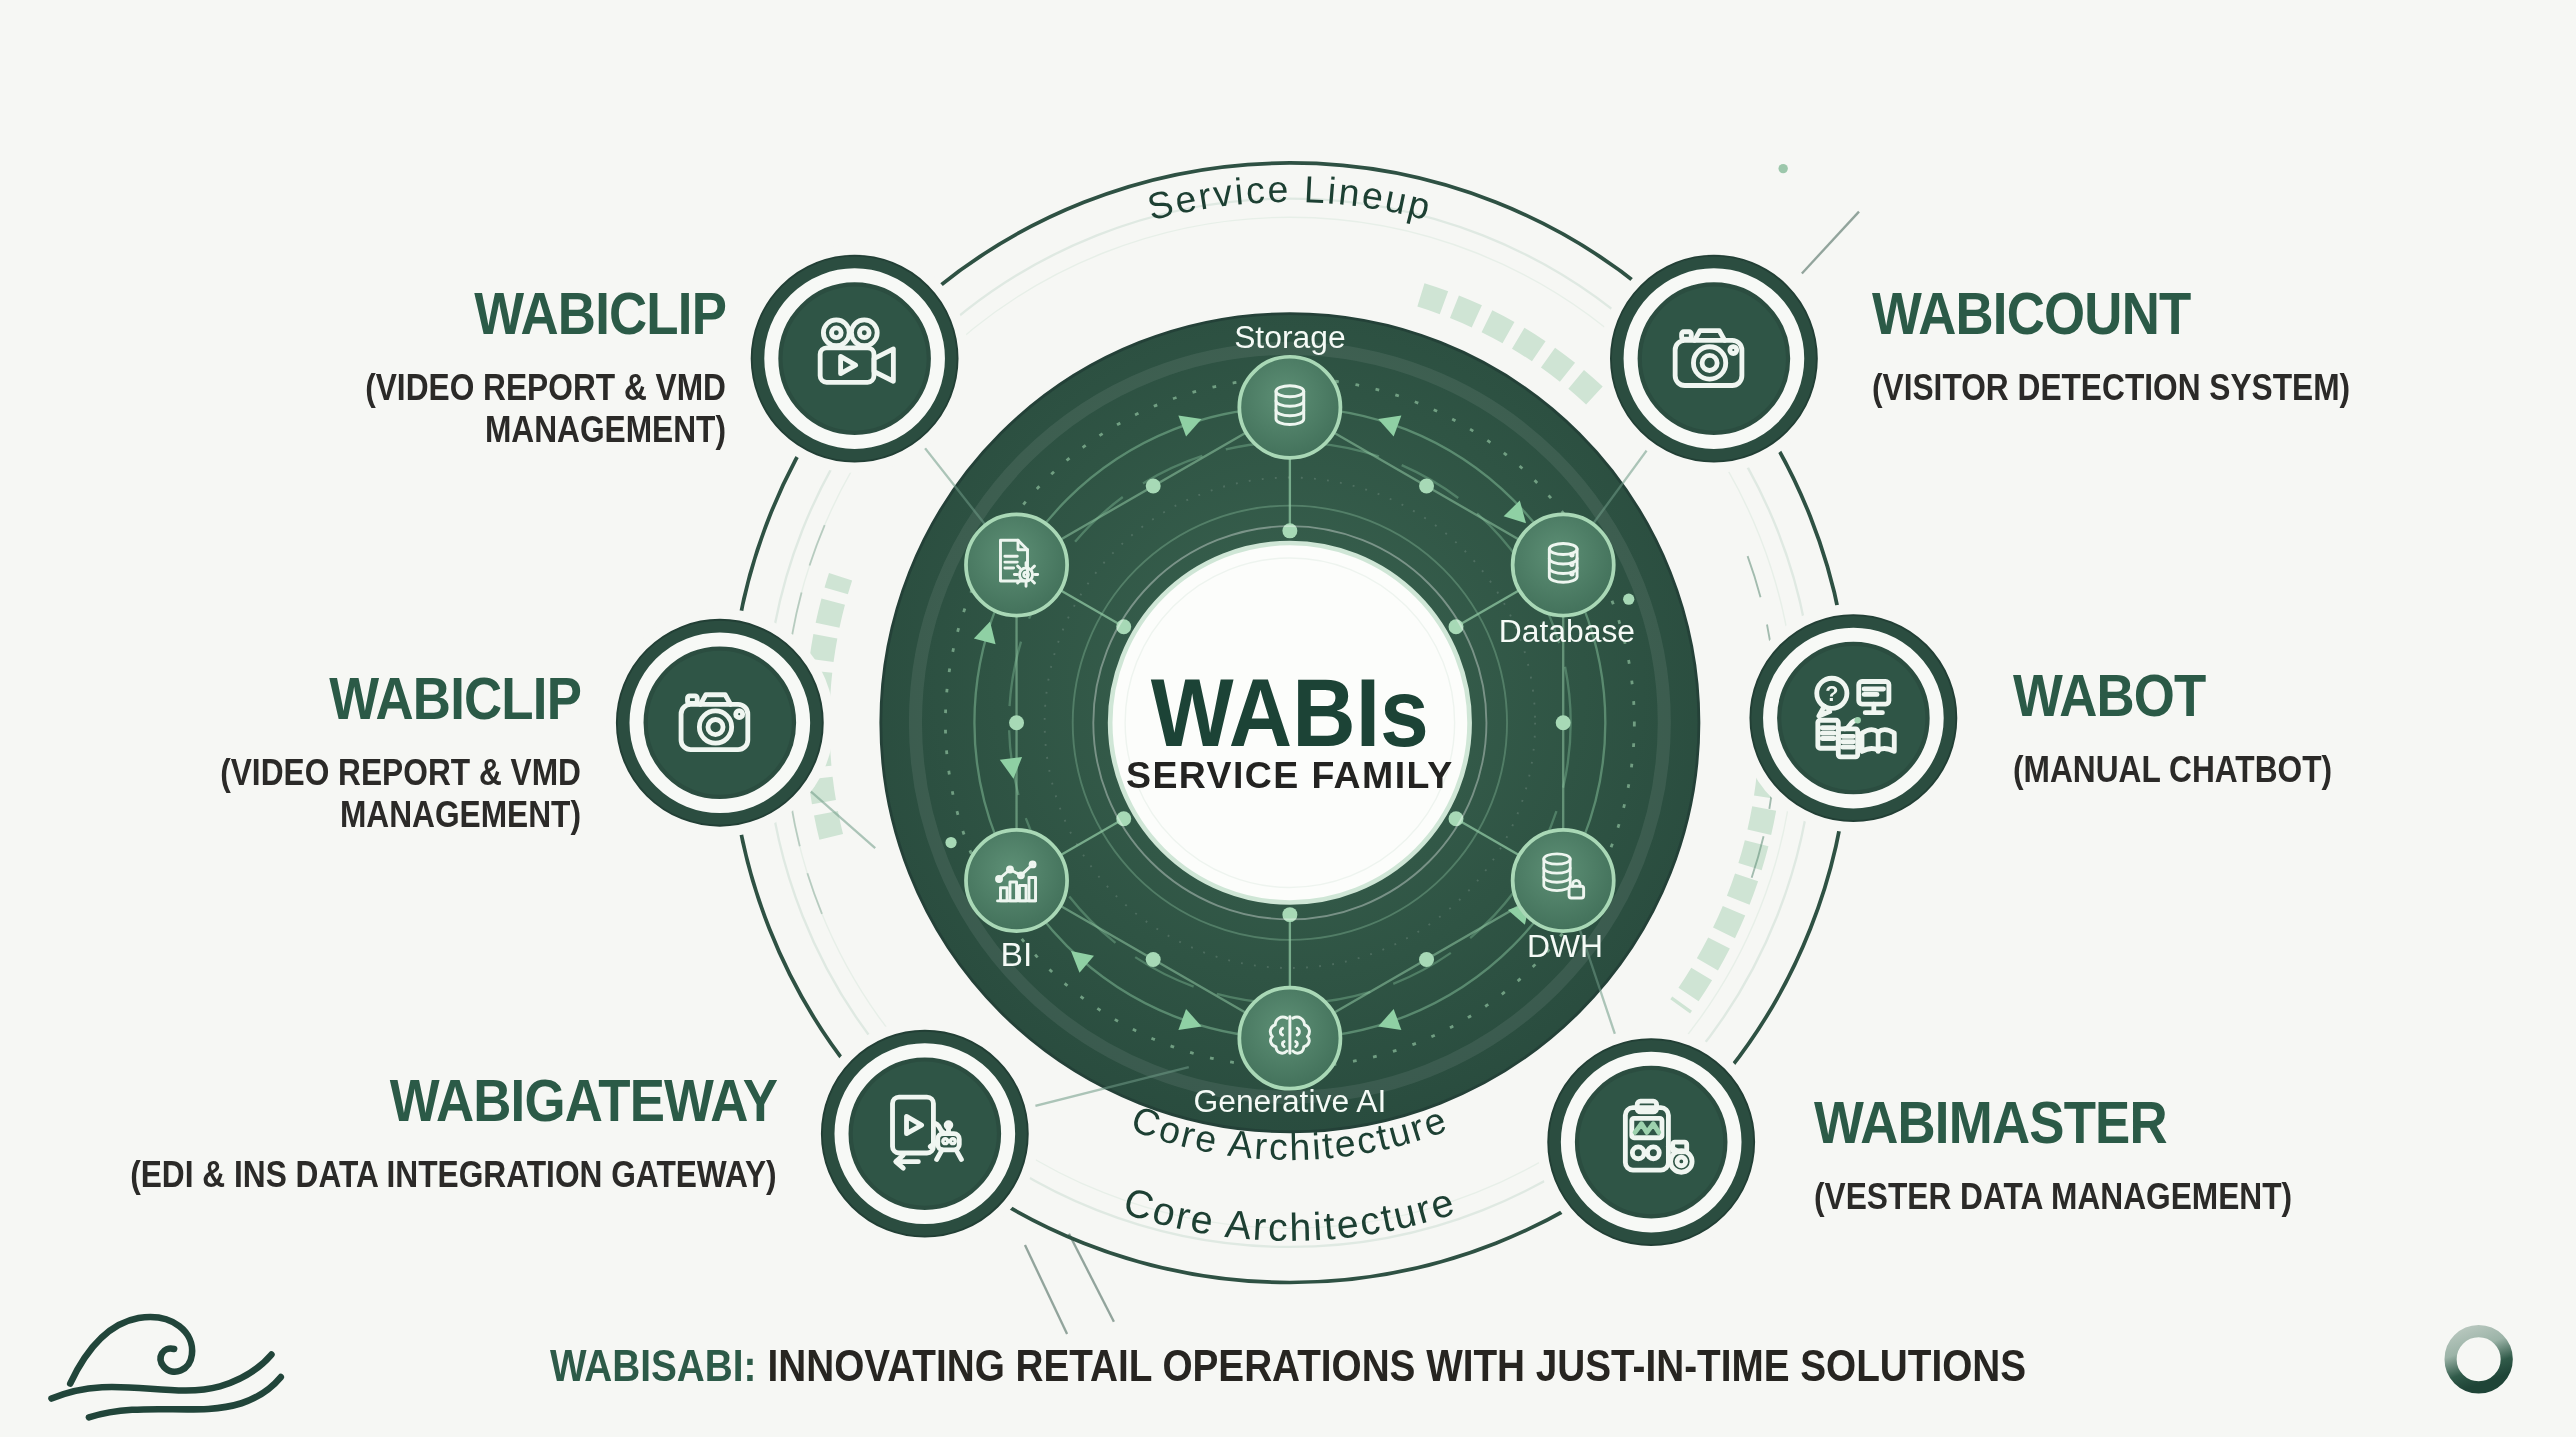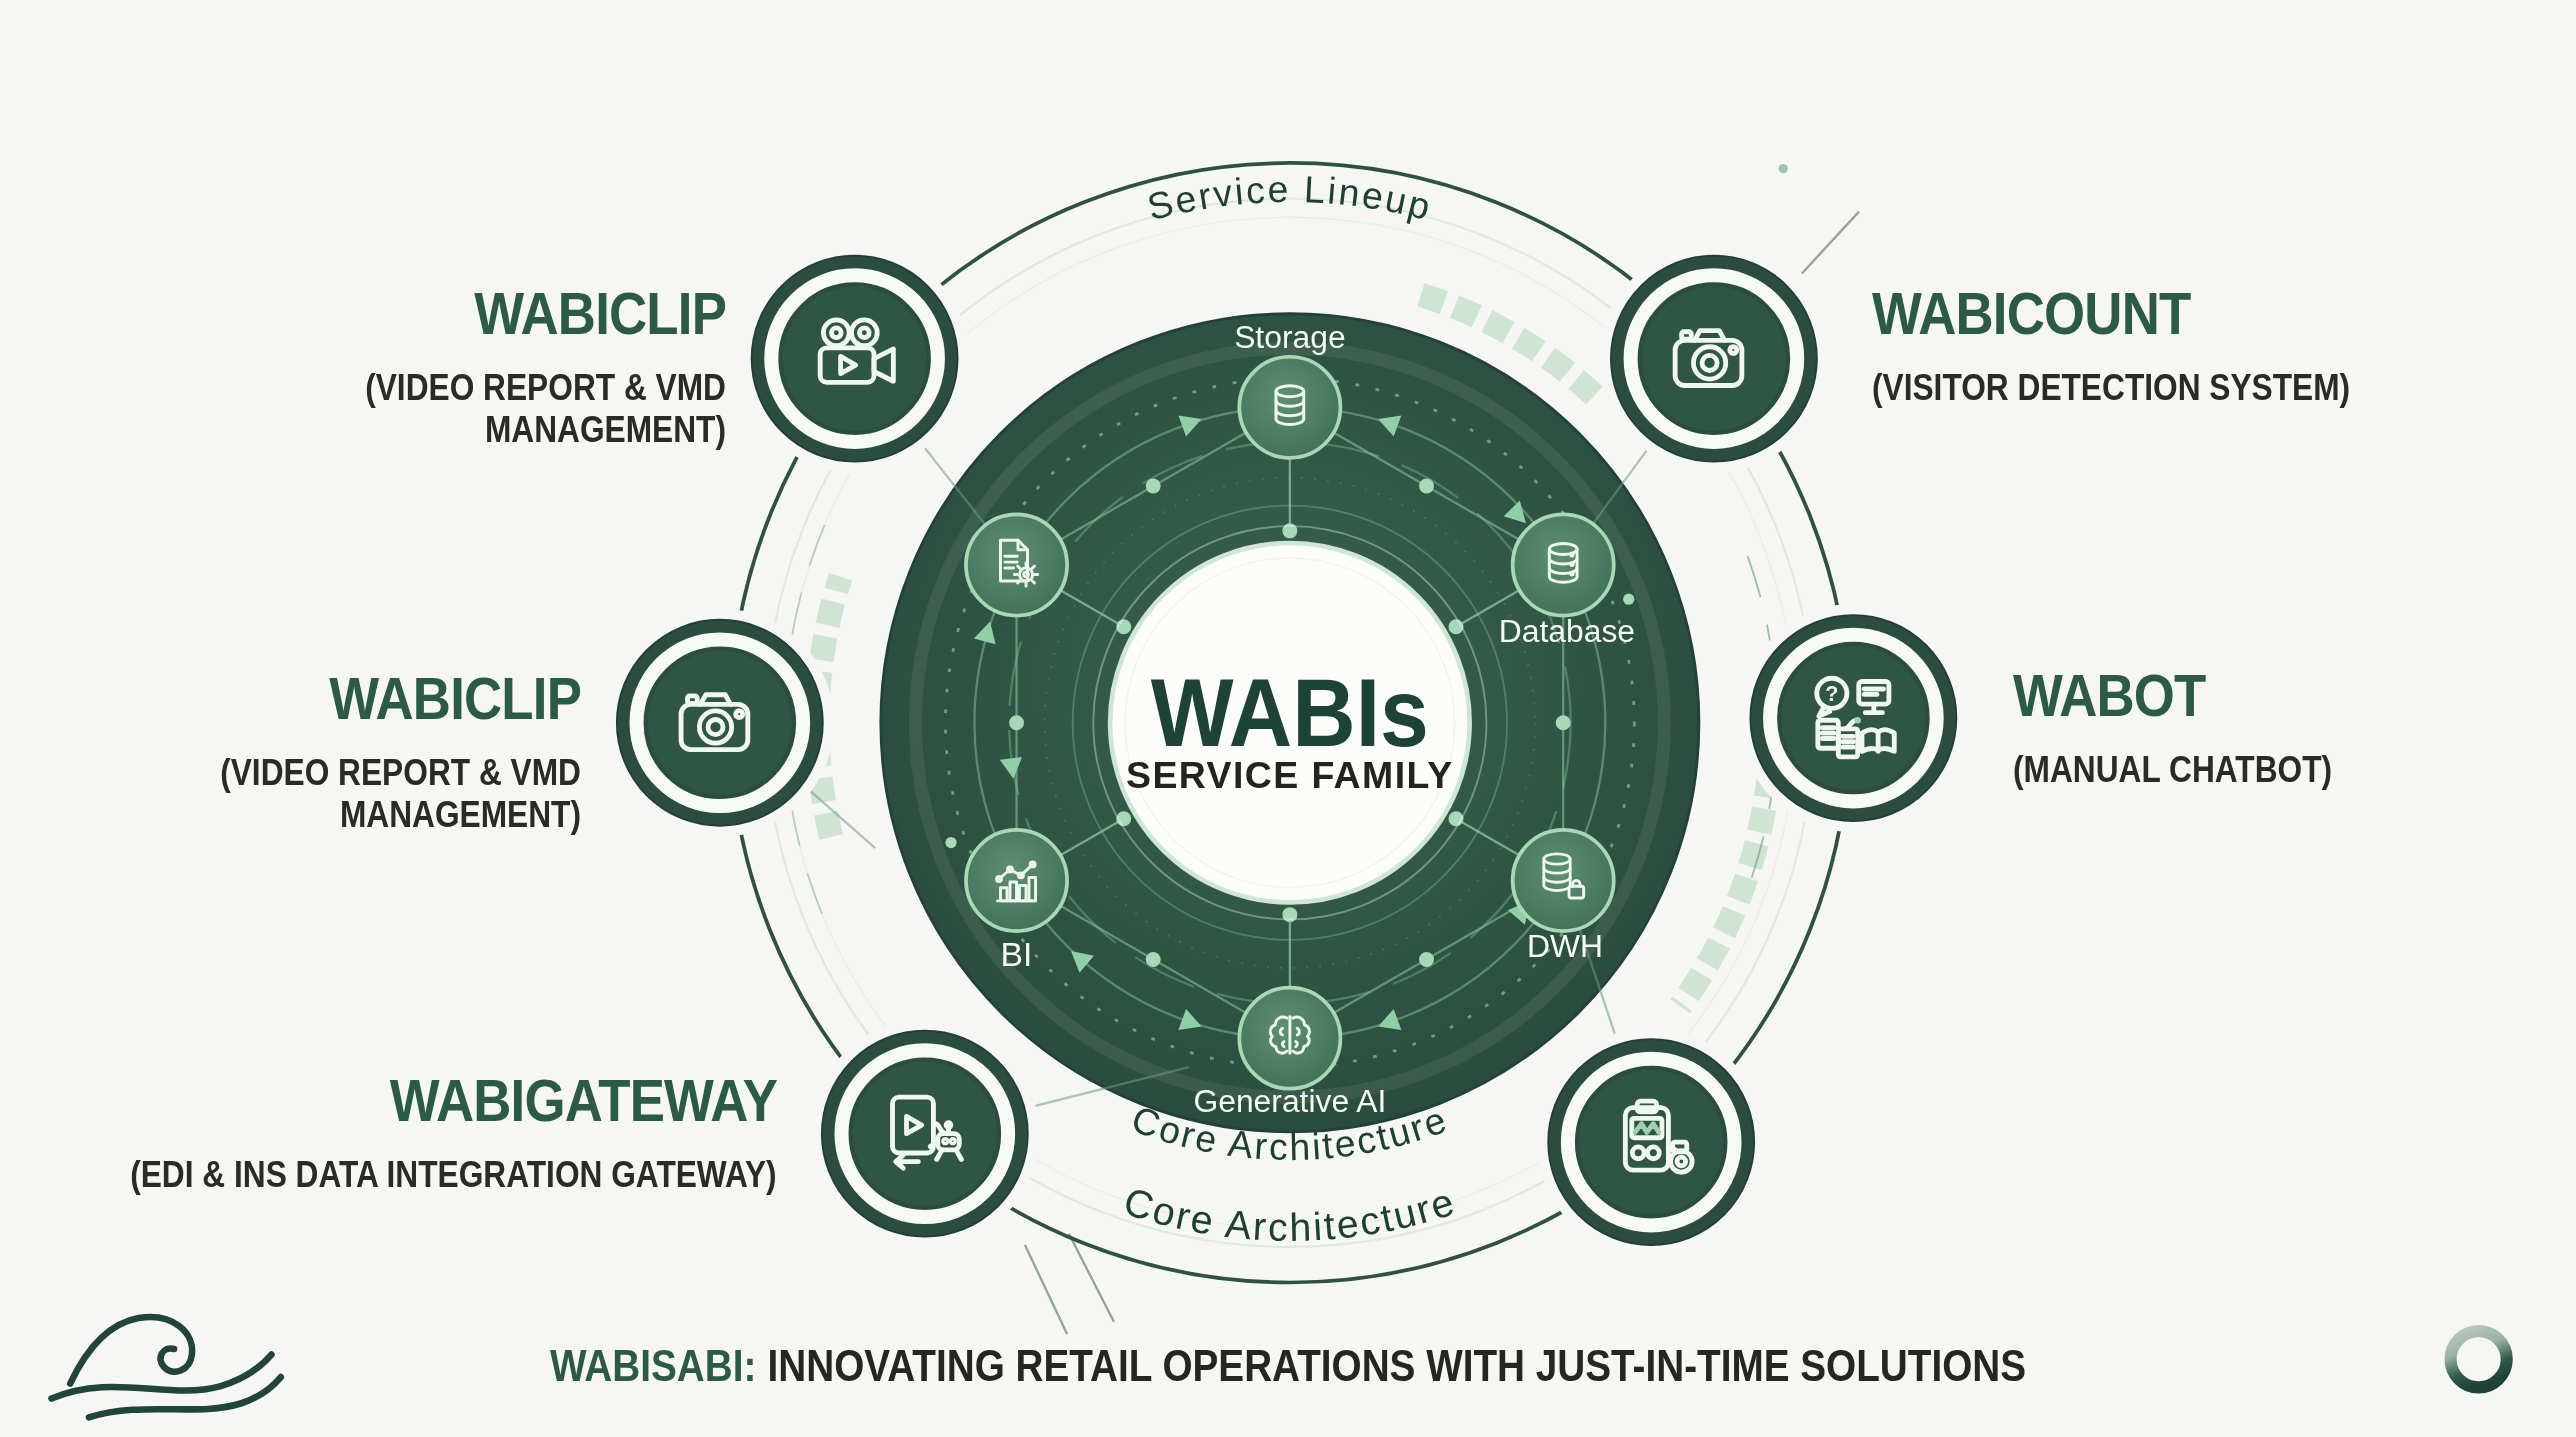--- a/index.html
+++ b/index.html
@@ -354,19 +354,23 @@
 <div class="svc right" style="left:1872px;top:284px;width:693px">
   <div class="name">WABICOUNT</div>
   <div class="desc nowrap">(VISITOR DETECTION SYSTEM)</div>
 </div>
 
 <div class="svc right" style="left:2013px;top:666px;width:524px">
   <div class="name">WABOT</div>
   <div class="desc nowrap">(MANUAL CHATBOT)</div>
 </div>
 
+<div class="svc right" style="left:1814px;top:1093px;width:730px">
+  <div class="name">WABIMASTER</div>
+  <div class="desc nowrap">(VESTER DATA MANAGEMENT)</div>
+</div>
 
 <div class="footer">
   <span class="brand">WABISABI:</span><span class="rest">INNOVATING RETAIL OPERATIONS WITH JUST-IN-TIME SOLUTIONS</span>
 </div>
 
 </div>
 
 
 </body></html>

